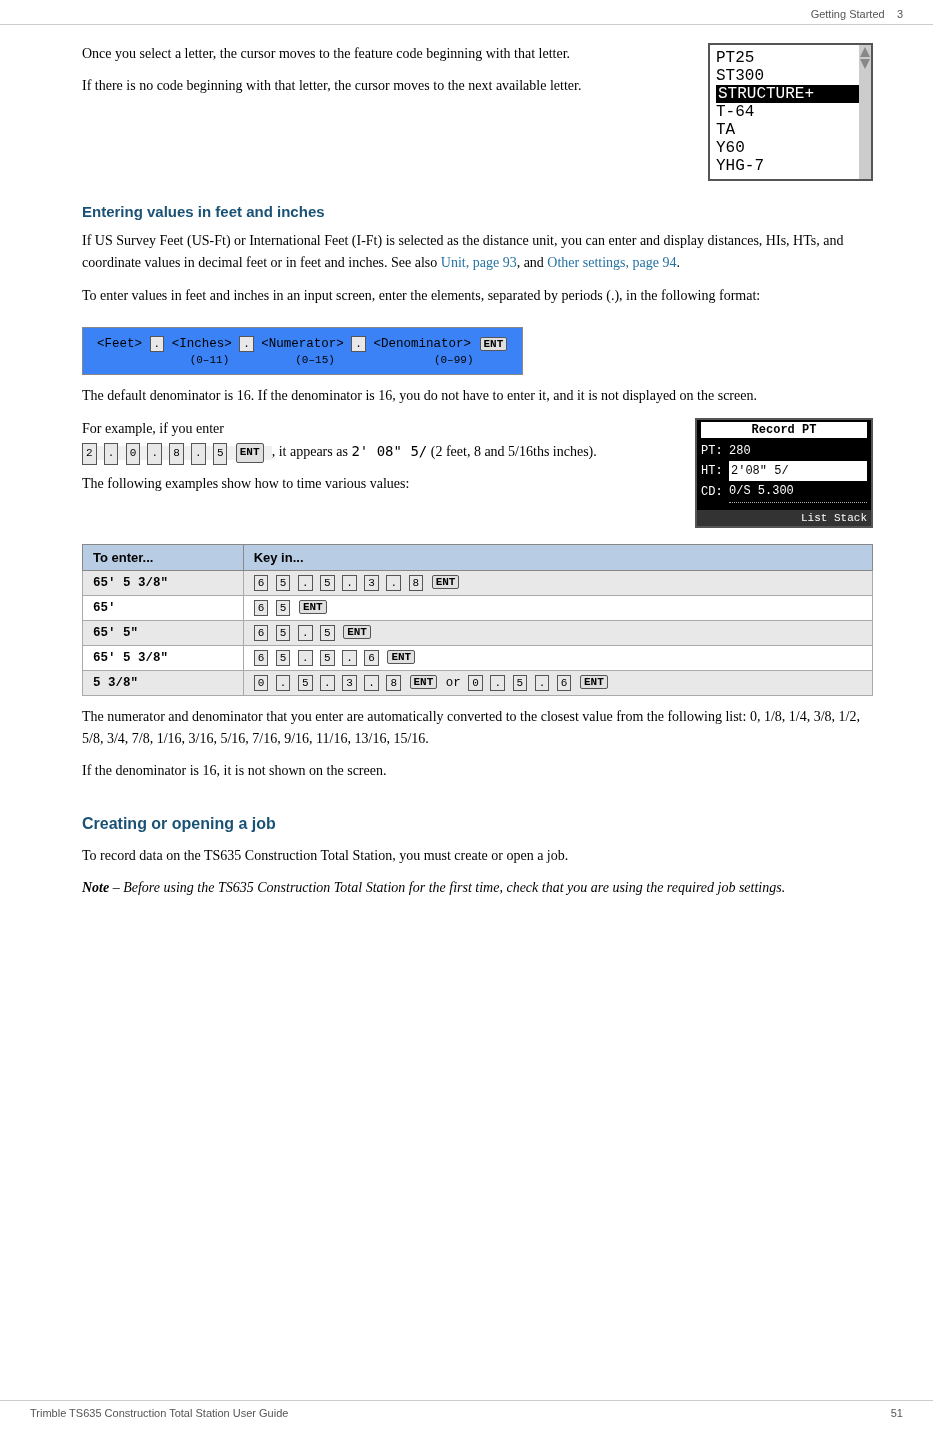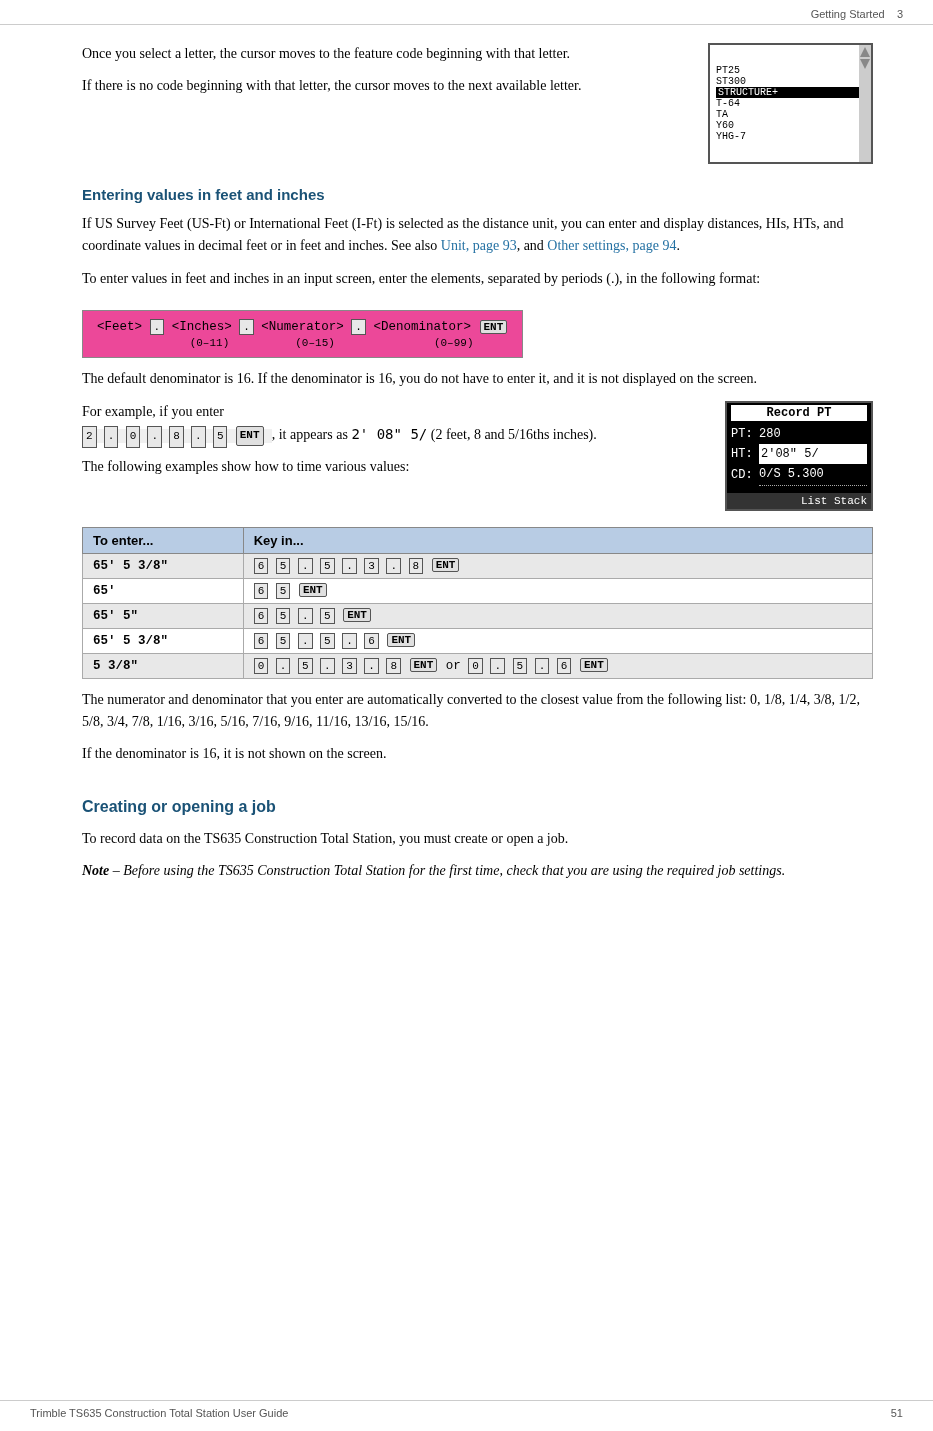--- a/index.html
+++ b/index.html
@@ -57,22 +57,22 @@
     }
 
     
     .feature-list-box {
       border: 2px solid #555;
       background: #fff;
       width: 165px;
       min-height: 110px;
       flex-shrink: 0;
       font-family: 'Courier New', monospace;
-      font-size: 10px;
-      padding: 20px 6px;
+      font-size: 16px;
+      padding: 4px 6px;
       position: relative;
     }
     .feature-list-box .highlighted-row {
       background: #000;
       color: #fff;
       padding: 0 2px;
       display: block;
     }
     .feature-list-box .scroll-bar {
       position: absolute;
@@ -115,21 +115,21 @@
       margin-bottom: 10px;
     }
     .link-text {
       color: #2471a3;
       text-decoration: none;
     }
 
     
     .format-box {
       border: 1px solid #888;
-      background: #ec4899;
+      background: #3b82f6;
       padding: 8px 14px;
       font-family: 'Courier New', monospace;
       font-size: 12.5px;
       margin: 10px 0 10px 0;
       display: inline-block;
     }
     .format-range {
       font-size: 11px;
       font-family: 'Courier New', monospace;
       margin-top: 2px;
@@ -155,21 +155,21 @@
     .inline-code {
       font-family: 'Courier New', monospace;
       font-size: 12px;
       background: #f0f0f0;
     }
 
     
     .record-pt-box {
       border: 2px solid #555;
       background: #000;
-      width: 148px;
+      width: 178px;
       min-height: 110px;
       flex-shrink: 0;
       font-family: 'Courier New', monospace;
       font-size: 12px;
       padding: 2px 4px;
       position: relative;
       color: #fff;
     }
     .record-pt-title {
       background: #fff;

